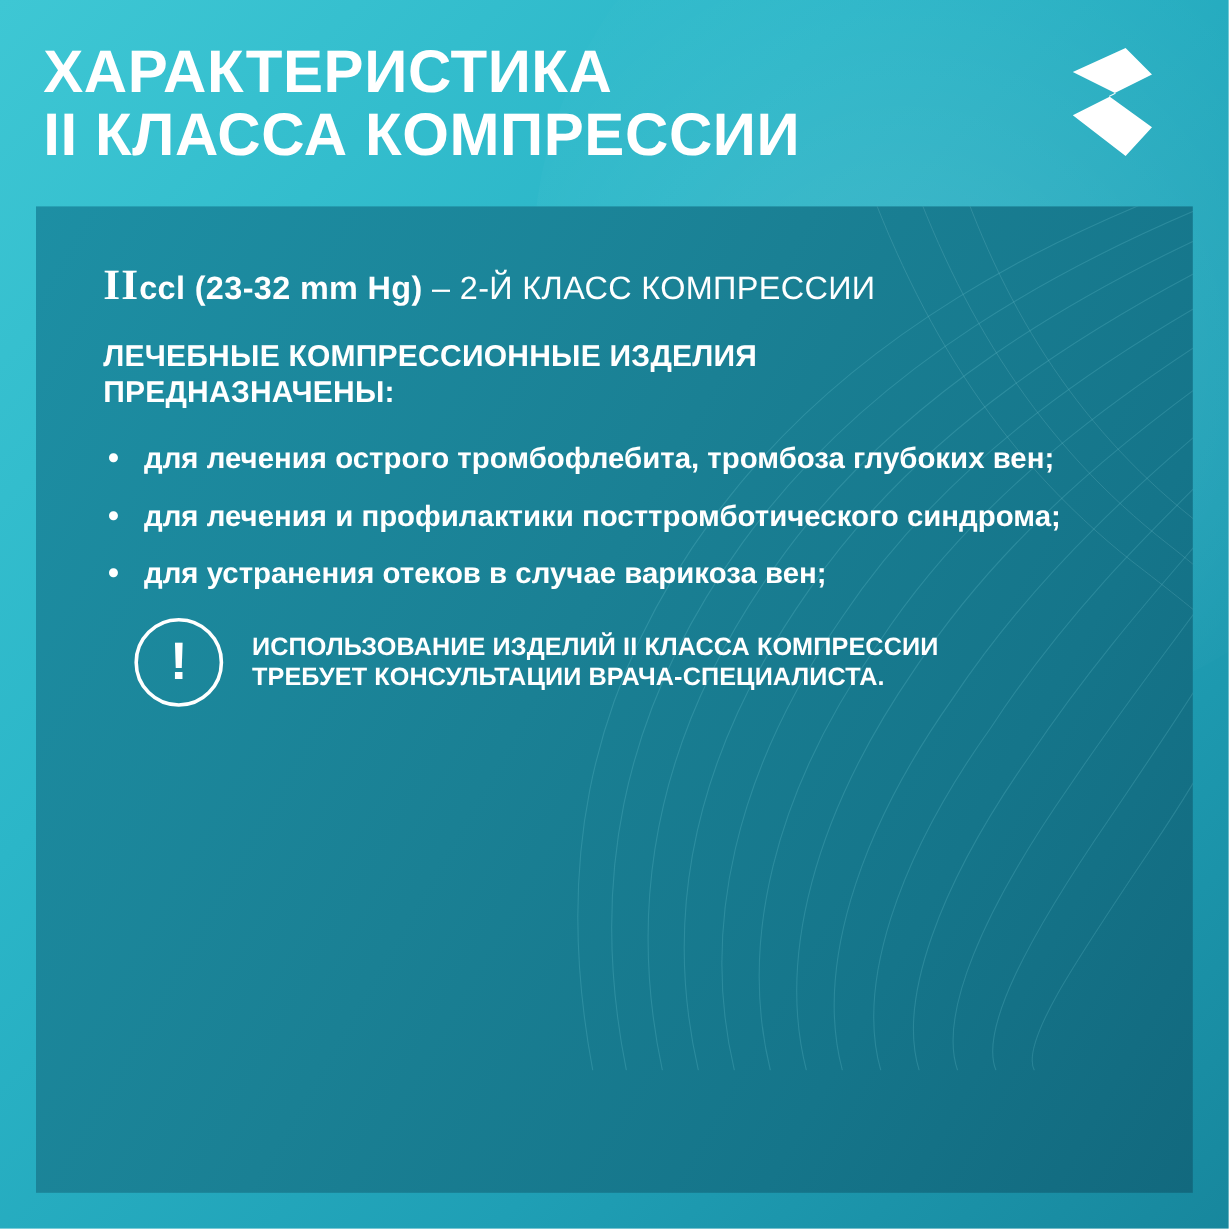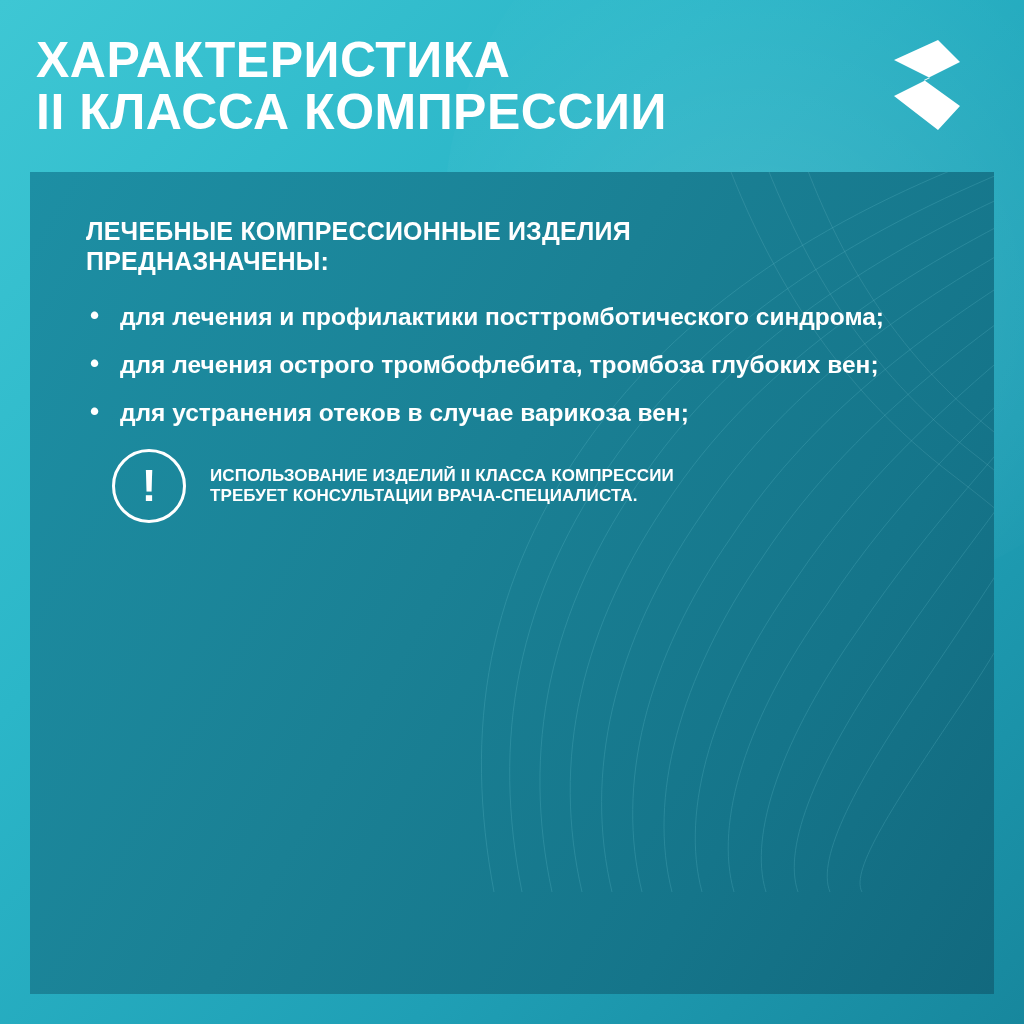--- a/index.html
+++ b/index.html
@@ -151,21 +151,21 @@
     flex: 0 0 auto;
   }
   .warn-circle span {
     font-size: 44px;
     font-weight: bold;
     line-height: 1;
     color: #ffffff;
   }
   .warn-text {
     margin-left: 24px;
-    font-size: 17px;
+    font-size: 21px;
     font-weight: bold;
     line-height: 1.22;
     text-transform: uppercase;
     letter-spacing: 0.1px;
     white-space: pre-line;
   }
 
   
   .slogan {
     position: absolute;
@@ -223,27 +223,30 @@
       </g>
       <g fill="none" stroke="#bff1f6" stroke-width="0.8" opacity="0.3">
         <path d="M560 0 C600 120 660 220 760 300 C810 340 820 360 820 380"></path>
         <path d="M520 0 C566 130 632 238 740 322 C796 366 820 392 820 414"></path>
         <path d="M482 0 C532 142 604 256 720 344 C782 392 820 424 820 450"></path>
       </g>
     </svg>
 
     <div class="panel-inner">
 
+      <div class="ccl-line">
+        <span class="rom">II</span><span>ccl (23-32 mm Hg)</span><span class="tail"> – 2-Й КЛАСС КОМПРЕССИИ</span>
+      </div>
 
       <div class="lead">ЛЕЧЕБНЫЕ КОМПРЕССИОННЫЕ ИЗДЕЛИЯ
 ПРЕДНАЗНАЧЕНЫ:</div>
 
       <ul class="bullets">
+        <li>для лечения острого тромбофлебита, тромбоза глубоких вен;</li>
         <li>для лечения и профилактики посттромботического синдрома;</li>
-        <li>для лечения острого тромбофлебита, тромбоза глубоких вен;</li>
         <li>для устранения отеков в случае варикоза вен;</li>
       </ul>
 
       <div class="warn">
         <div class="warn-circle">
           <span>!</span>
         </div>
         <div class="warn-text">ИСПОЛЬЗОВАНИЕ ИЗДЕЛИЙ II КЛАССА КОМПРЕССИИ
 ТРЕБУЕТ КОНСУЛЬТАЦИИ ВРАЧА-СПЕЦИАЛИСТА.</div>
       </div>

